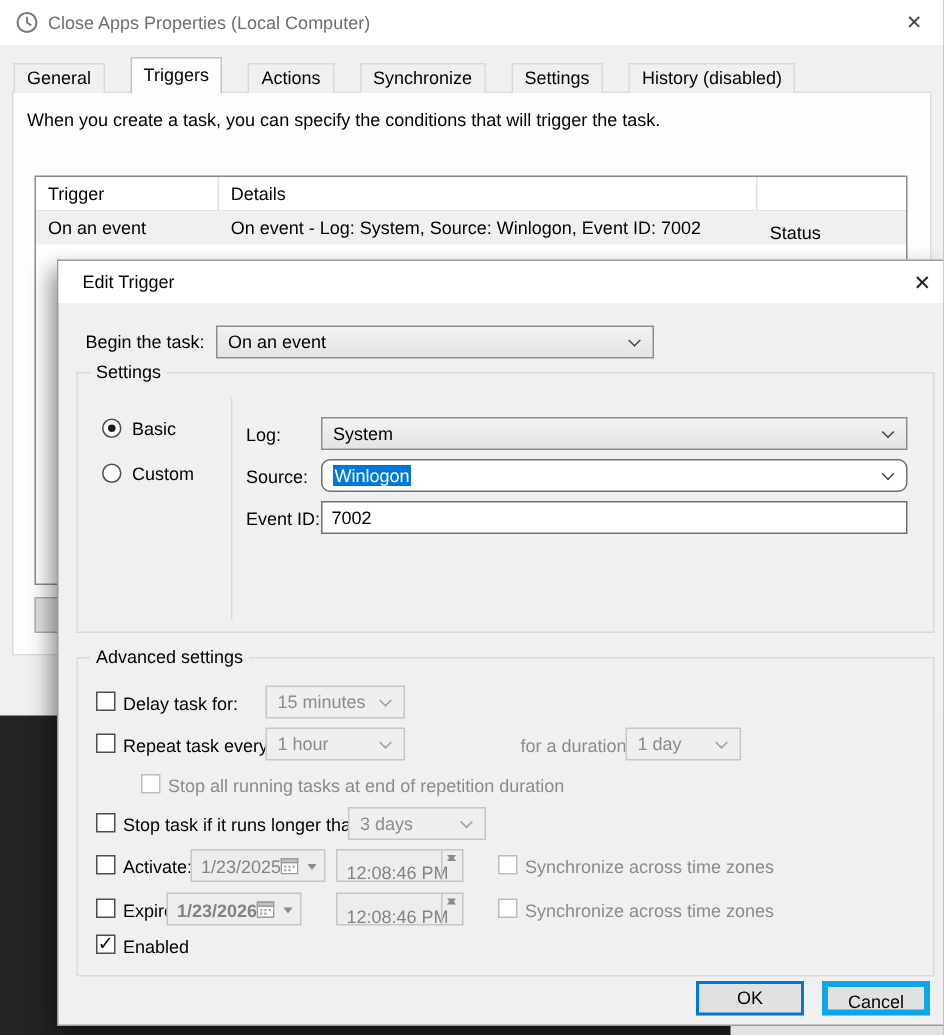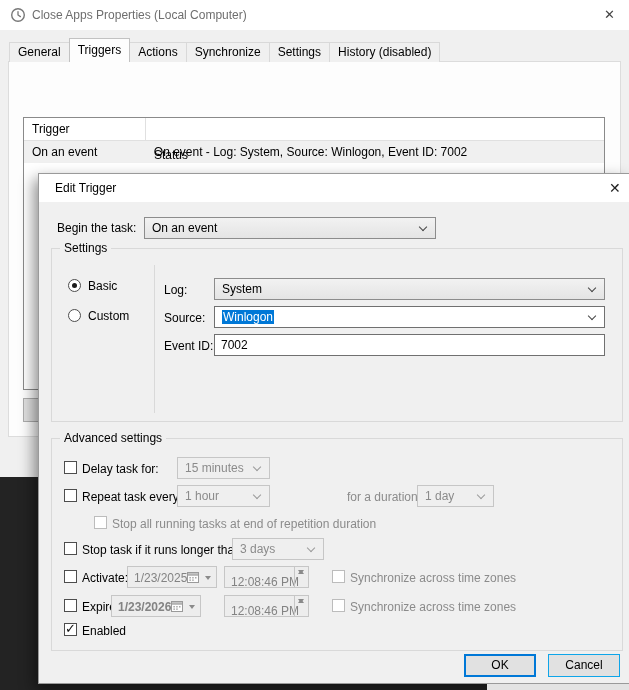--- a/index.html
+++ b/index.html
@@ -8,21 +8,21 @@
   #screen { position:relative; width:629px; height:690px; background:#232323; overflow:hidden; }
 
   
   .win { position:absolute; left:0; top:0; width:629px; height:477px; background:#f0f0f0; }
   .win-titlebar { position:absolute; left:0; top:0; width:629px; height:30px; background:#ffffff; }
   .win-title { position:absolute; left:32px; top:8px; color:#6e6e6e; }
   .app-icon { position:absolute; left:10px; top:7px; width:16px; height:16px; }
   .close-x { position:absolute; color:#444; font-size:13px; cursor:default; }
   .win-close { left:604px; top:7px; }
 
-  .tabs { position:absolute; left:9px; top:40px; height:22px; display:flex; align-items:flex-end; }
+  .tabs { position:absolute; left:9px; top:40px; height:22px; display:flex; align-items:flex-end;gap:18px; }
   .tab { height:20px; line-height:19px; padding:0 8px; background:#f0f0f0; border:1px solid #d9d9d9; border-bottom:none; margin-right:-1px; position:relative; }
   .tab.active { height:24px; line-height:22px; background:#fdfdfd; border-color:#c2c2c2; z-index:5; }
 
   .panel { position:absolute; left:8px; top:61px; width:613px; height:376px; background:#fdfdfd; border:1px solid #dcdcdc; }
   .desc { position:absolute; left:18px; top:73px; }
 
   .list { position:absolute; left:23px; top:117px; width:582px; height:273px; background:#fff; border:1px solid #8a8a8a; }
   .lhead { display:flex; height:23px; border-bottom:1px solid #e0e0e0; }
   .lh { line-height:22px; padding-left:8px; border-right:1px solid #e0e0e0; }
   .lrow { display:flex; height:22px; background:#f0f0f0; }
@@ -71,21 +71,21 @@
 
   .timef { position:absolute; height:22px; background:#ededed; border:1px solid #c6c6c6; color:#838383; }
   .timef .txt { position:absolute; left:6px; top:8px; }
   .spin { position:absolute; right:0; top:0; width:14px; height:20px; border-left:1px solid #c6c6c6; }
   .spin .cell { position:relative; height:10px; background:#f4f4f4; }
   .spin .cell.top { border-bottom:1px solid #c6c6c6; }
   .tri-up, .tri-dn { position:absolute; left:3px; width:0; height:0; border-left:3px solid transparent; border-right:3px solid transparent; }
   .tri-up { top:3px; border-bottom:4px solid #8a8a8a; }
   .tri-dn { top:3px; border-top:4px solid #8a8a8a; }
 
-  .btn { position:absolute; width:72px; height:23px; background:#e1e1e1; border:1px solid #0ea5e9; text-align:center; line-height:20px; }
+  .btn { position:absolute; width:72px; height:23px; background:#e1e1e1; border:4px solid #0ea5e9; text-align:center; line-height:20px; }
   .btn.default { border:2px solid #0078d7; line-height:18px; }
 
   .bottom-strip { position:absolute; left:487px; top:684px; width:142px; height:6px; background:#e3e3e3; }
 </style>
 </head>
 <body>
 
 <div id="screen">
 
   <div class="win">
@@ -102,24 +102,26 @@
 
     <div class="tabs">
       <span class="tab">General</span>
       <span class="tab active">Triggers</span>
       <span class="tab">Actions</span>
       <span class="tab">Synchronize</span>
       <span class="tab">Settings</span>
       <span class="tab">History (disabled)</span>
     </div>
 
+    <div class="desc">When you create a task, you can specify the conditions that will trigger the task.</div>
 
     <div class="list">
       <div class="lhead">
         <div class="lh c0">Trigger</div>
+        <div class="lh c1">Details</div>
         <div class="lh c2">Status</div>
       </div>
       <div class="lrow">
         <div class="lc c0">On an event</div>
         <div class="lc c1">On event - Log: System, Source: Winlogon, Event ID: 7002</div>
         <div class="lc c2">Enabled</div>
       </div>
     </div>
 
     <div class="partial-btn"></div>
@@ -149,21 +151,21 @@
       <span class="rad" style="left:16px; top:60px;"></span>
       <span class="lbl" style="left:36px; top:60px;">Custom</span>
 
       <span class="lbl" style="left:112px; top:34px;">Log:</span>
       <div class="sel" style="left:162px; top:29px; width:391px;">
         <span class="txt">System</span>
         <i class="chev"></i>
       </div>
 
       <span class="lbl" style="left:112px; top:62px;">Source:</span>
-      <div class="sel white" style="left:162px; top:57px; width:391px;">
+      <div class="sel white" style="left:162px; top:57px; width:391px;border-radius:6px;">
         <span class="txt"><span class="hl">Winlogon</span></span>
         <i class="chev"></i>
       </div>
 
       <span class="lbl" style="left:112px; top:90px;">Event ID:</span>
       <input class="ti" style="left: 162px; top: 85px; width: 391px;" value="7002">
     </div>
 
     <div class="group" style="left:12px; top:264px; width:572px; height:213px;">
       <span class="legend">Advanced settings</span>

